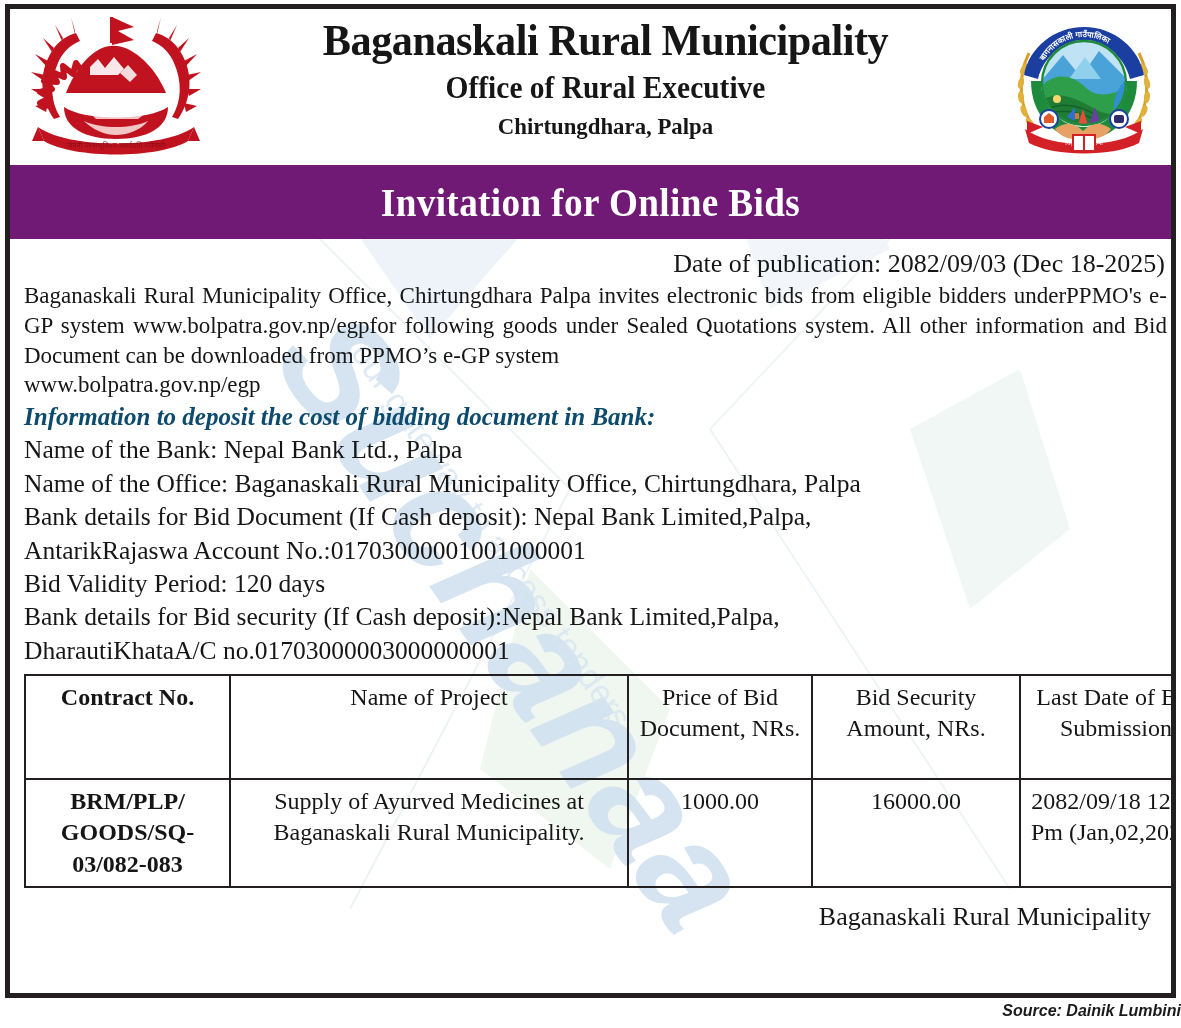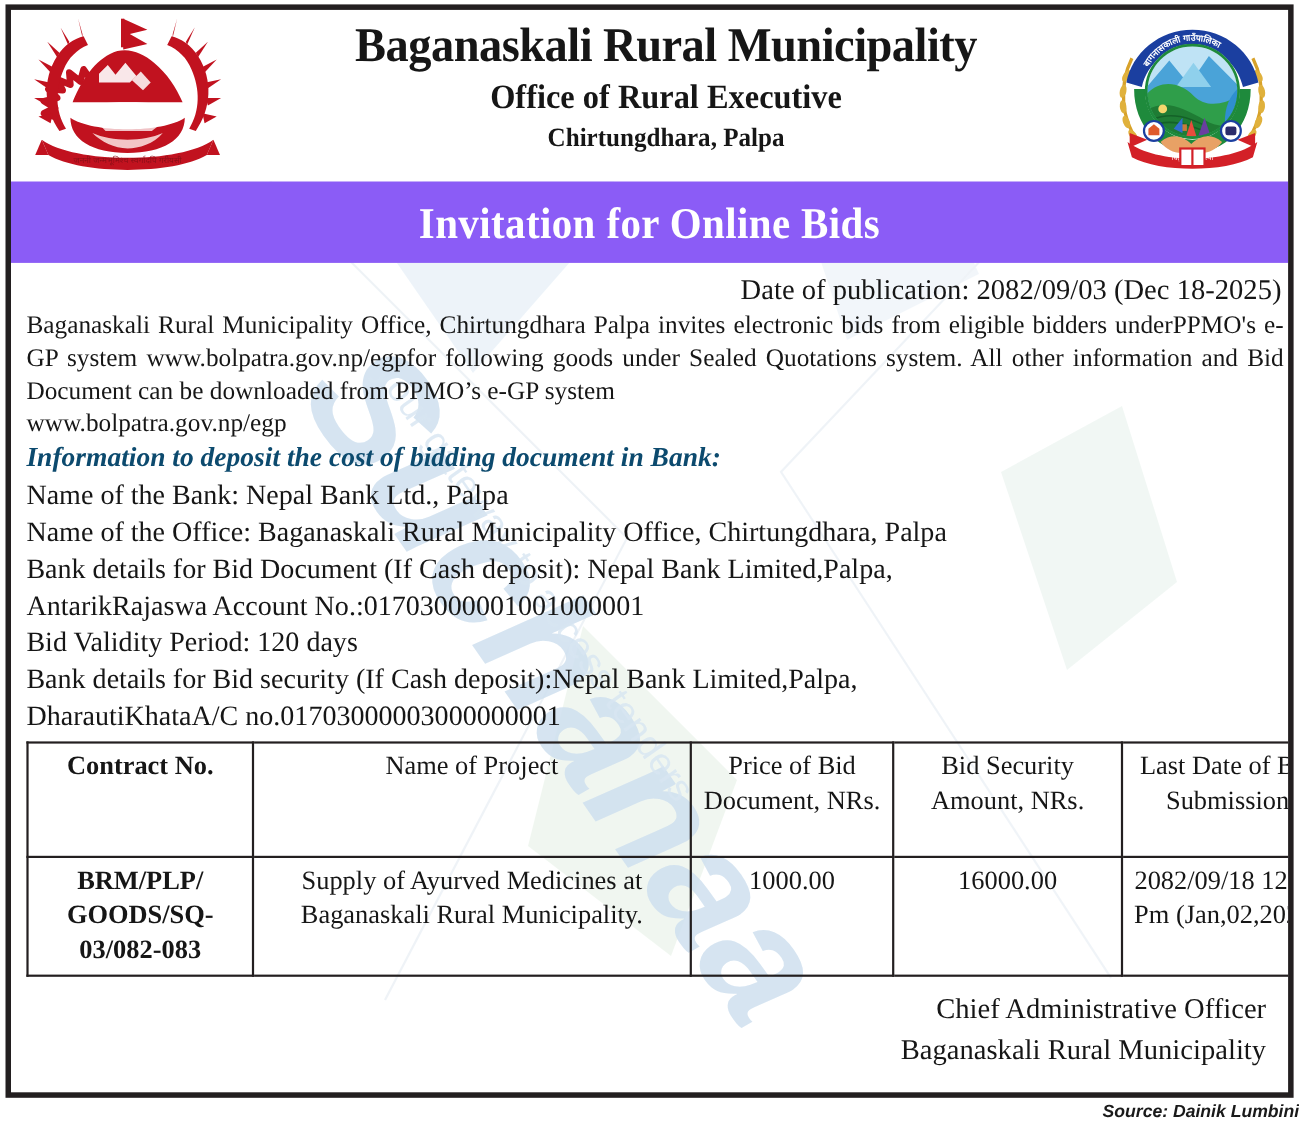--- a/index.html
+++ b/index.html
@@ -88,21 +88,21 @@
     line-height: 1.25;
     color: #161616;
     margin-top: 4px;
     transform: scaleX(0.95);
   }
 
   
   .banner {
     position: relative;
     height: 74px;
-    background: #8b5cf6;
+    background: #701a75;
     display: flex;
     align-items: center;
     justify-content: center;
     z-index: 2;
   }
   .banner-title {
     color: #ffffff;
     font-size: 40px;
     font-weight: bold;
     letter-spacing: 0.4px;
@@ -383,20 +383,19 @@
           <td class="c-contract">BRM/PLP/ GOODS/SQ-03/082-083</td>
           <td class="c-project val">Supply of Ayurved Medicines at Baganaskali Rural Municipality.</td>
           <td class="c-price">1000.00</td>
           <td class="c-security">16000.00</td>
           <td class="c-date">2082/09/18 12.00 Pm (Jan,02,2026)</td>
         </tr>
       </tbody>
     </table>
 
     <div class="signature">
-      <div class="sig-line">Chief Administrative Officer</div>
       <div class="sig-line">Baganaskali Rural Municipality</div>
     </div>
 
   </div>
 </div>
 
 <div class="source-credit">Source: Dainik Lumbini</div>
 
 </body></html>

